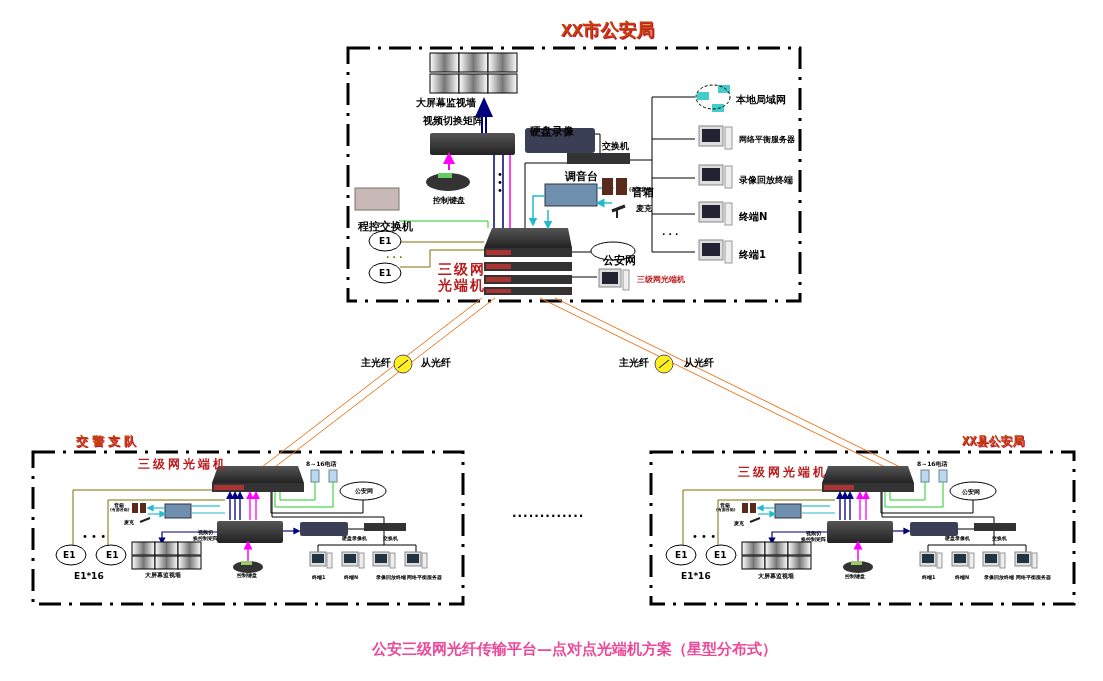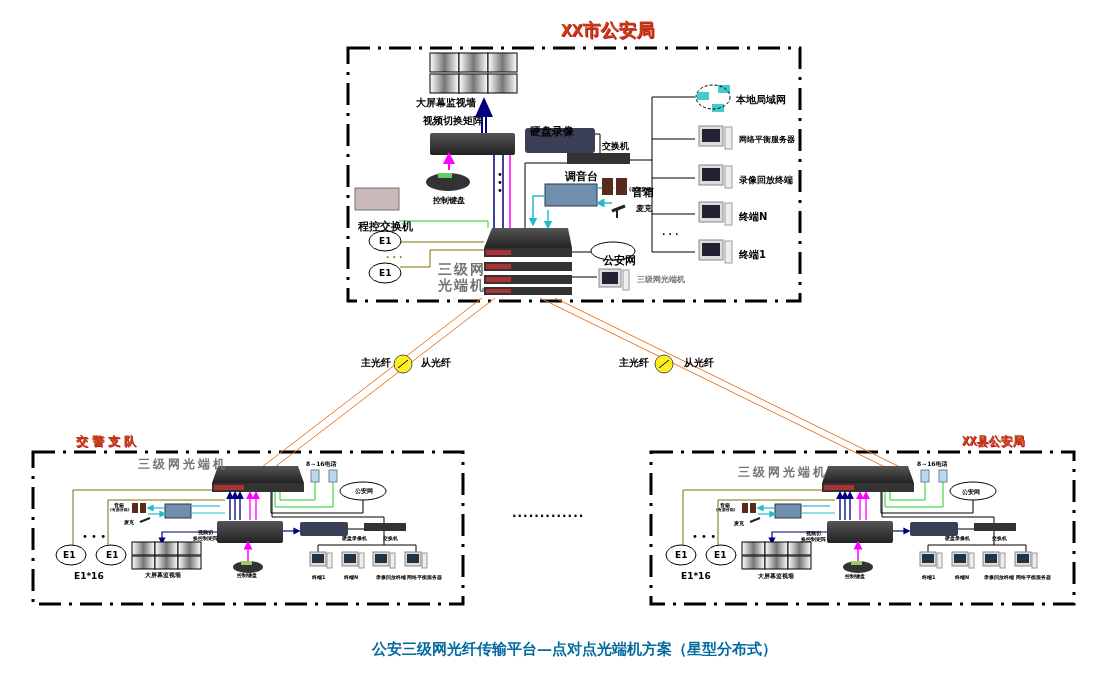--- a/index.html
+++ b/index.html
@@ -1,29 +1,29 @@
 <!DOCTYPE html>
 <html><head>
 <meta charset="utf-8">
 <style>
   html,body{margin:0;padding:0;background:#fff;}
   body{width:1103px;height:681px;position:relative;overflow:hidden;font-family:"DejaVu Sans","Liberation Sans",sans-serif;}
   #canvas{position:absolute;left:0;top:0;}
   .lbl{position:absolute;white-space:nowrap;font-weight:bold;color:#000;line-height:1;}
   .title-blue{color:#c2410c;font-family:Liberation Mono, monospace;font-weight:bold;text-shadow:1px 1px 0 #c8102e;}
-  .red{color:#737373;}
+  .red{color:#b91c1c;}
   .s7{font-size:11px;margin-top:8px;}
   .s8{font-size:8px;}
   .s9{font-size:9px;}
   .s10{font-size:10px;}
   .s11{font-size:11px;}
   .s12{font-size:12px;}
   .s14{font-size:14px;}
   .s18{font-size:18px;}
-  .caption{position:absolute;left:372px;top:640px;font-size:15px;font-family:"DejaVu Serif","Liberation Serif",serif;font-weight:bold;color:#0369a1;white-space:nowrap;}
+  .caption{position:absolute;left:372px;top:640px;font-size:15px;font-family:"DejaVu Serif","Liberation Serif",serif;font-weight:bold;color:#ec4899;white-space:nowrap;}
 </style>
 </head>
 <body>
 
 <svg id="canvas" width="1103" height="681">
   <defs>
     <linearGradient id="screen" x1="0" x2="1" y1="0" y2="0">
       <stop offset="0" stop-color="#fff"></stop>
       <stop offset="0.5" stop-color="#777"></stop>
       <stop offset="1" stop-color="#fff"></stop>

